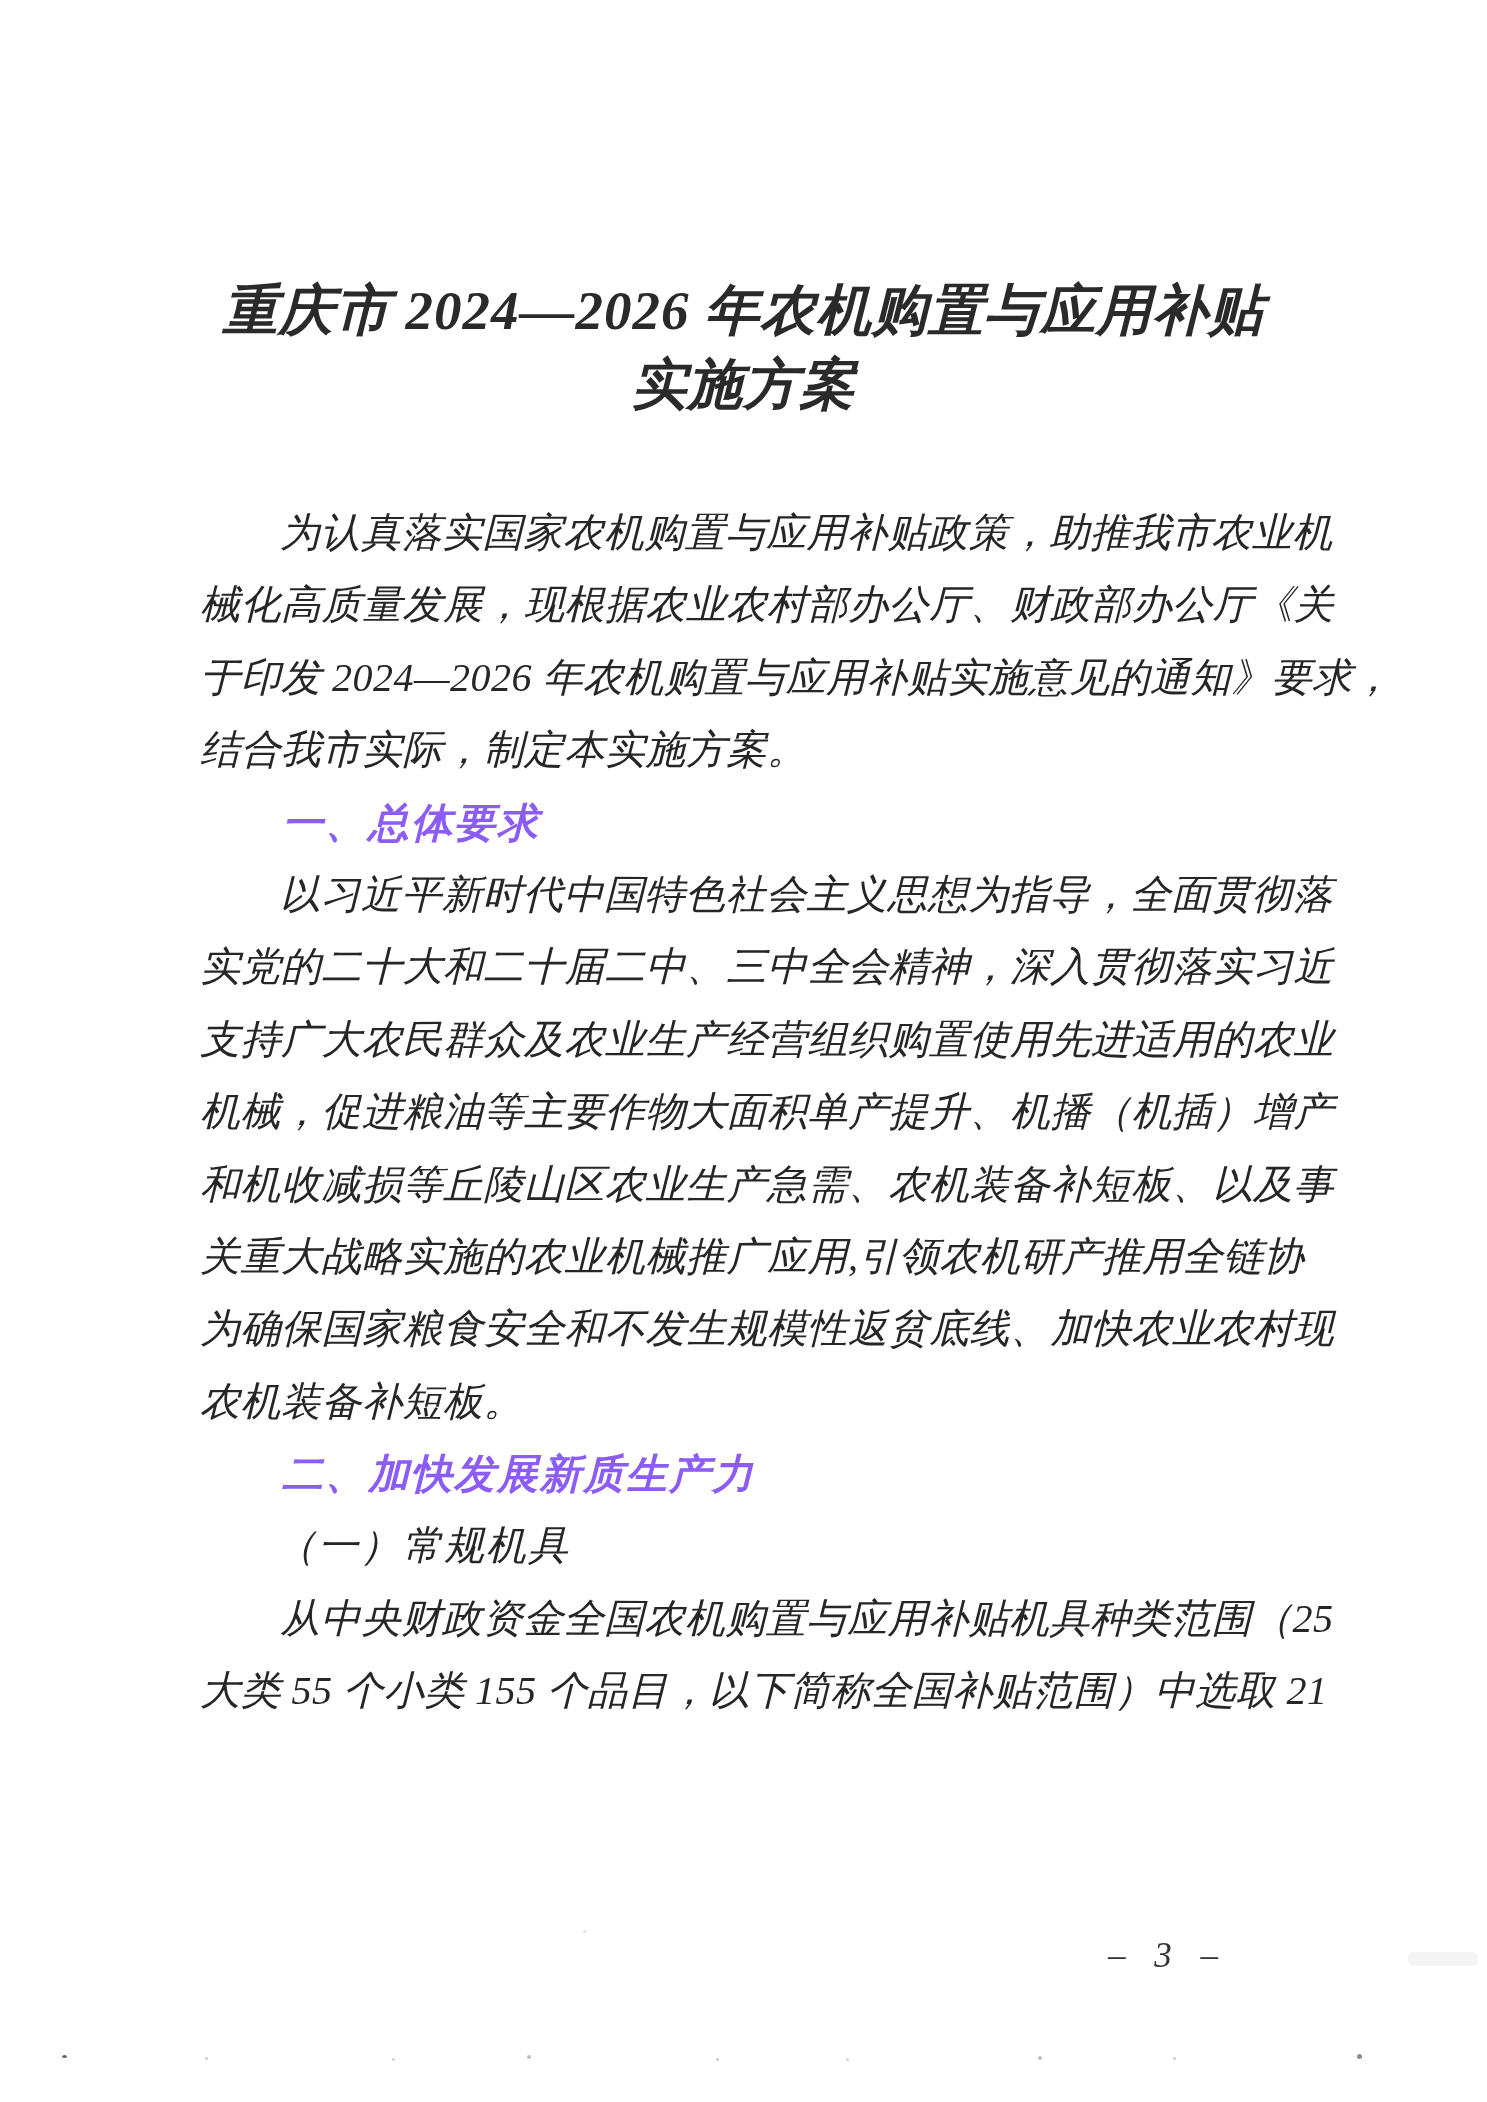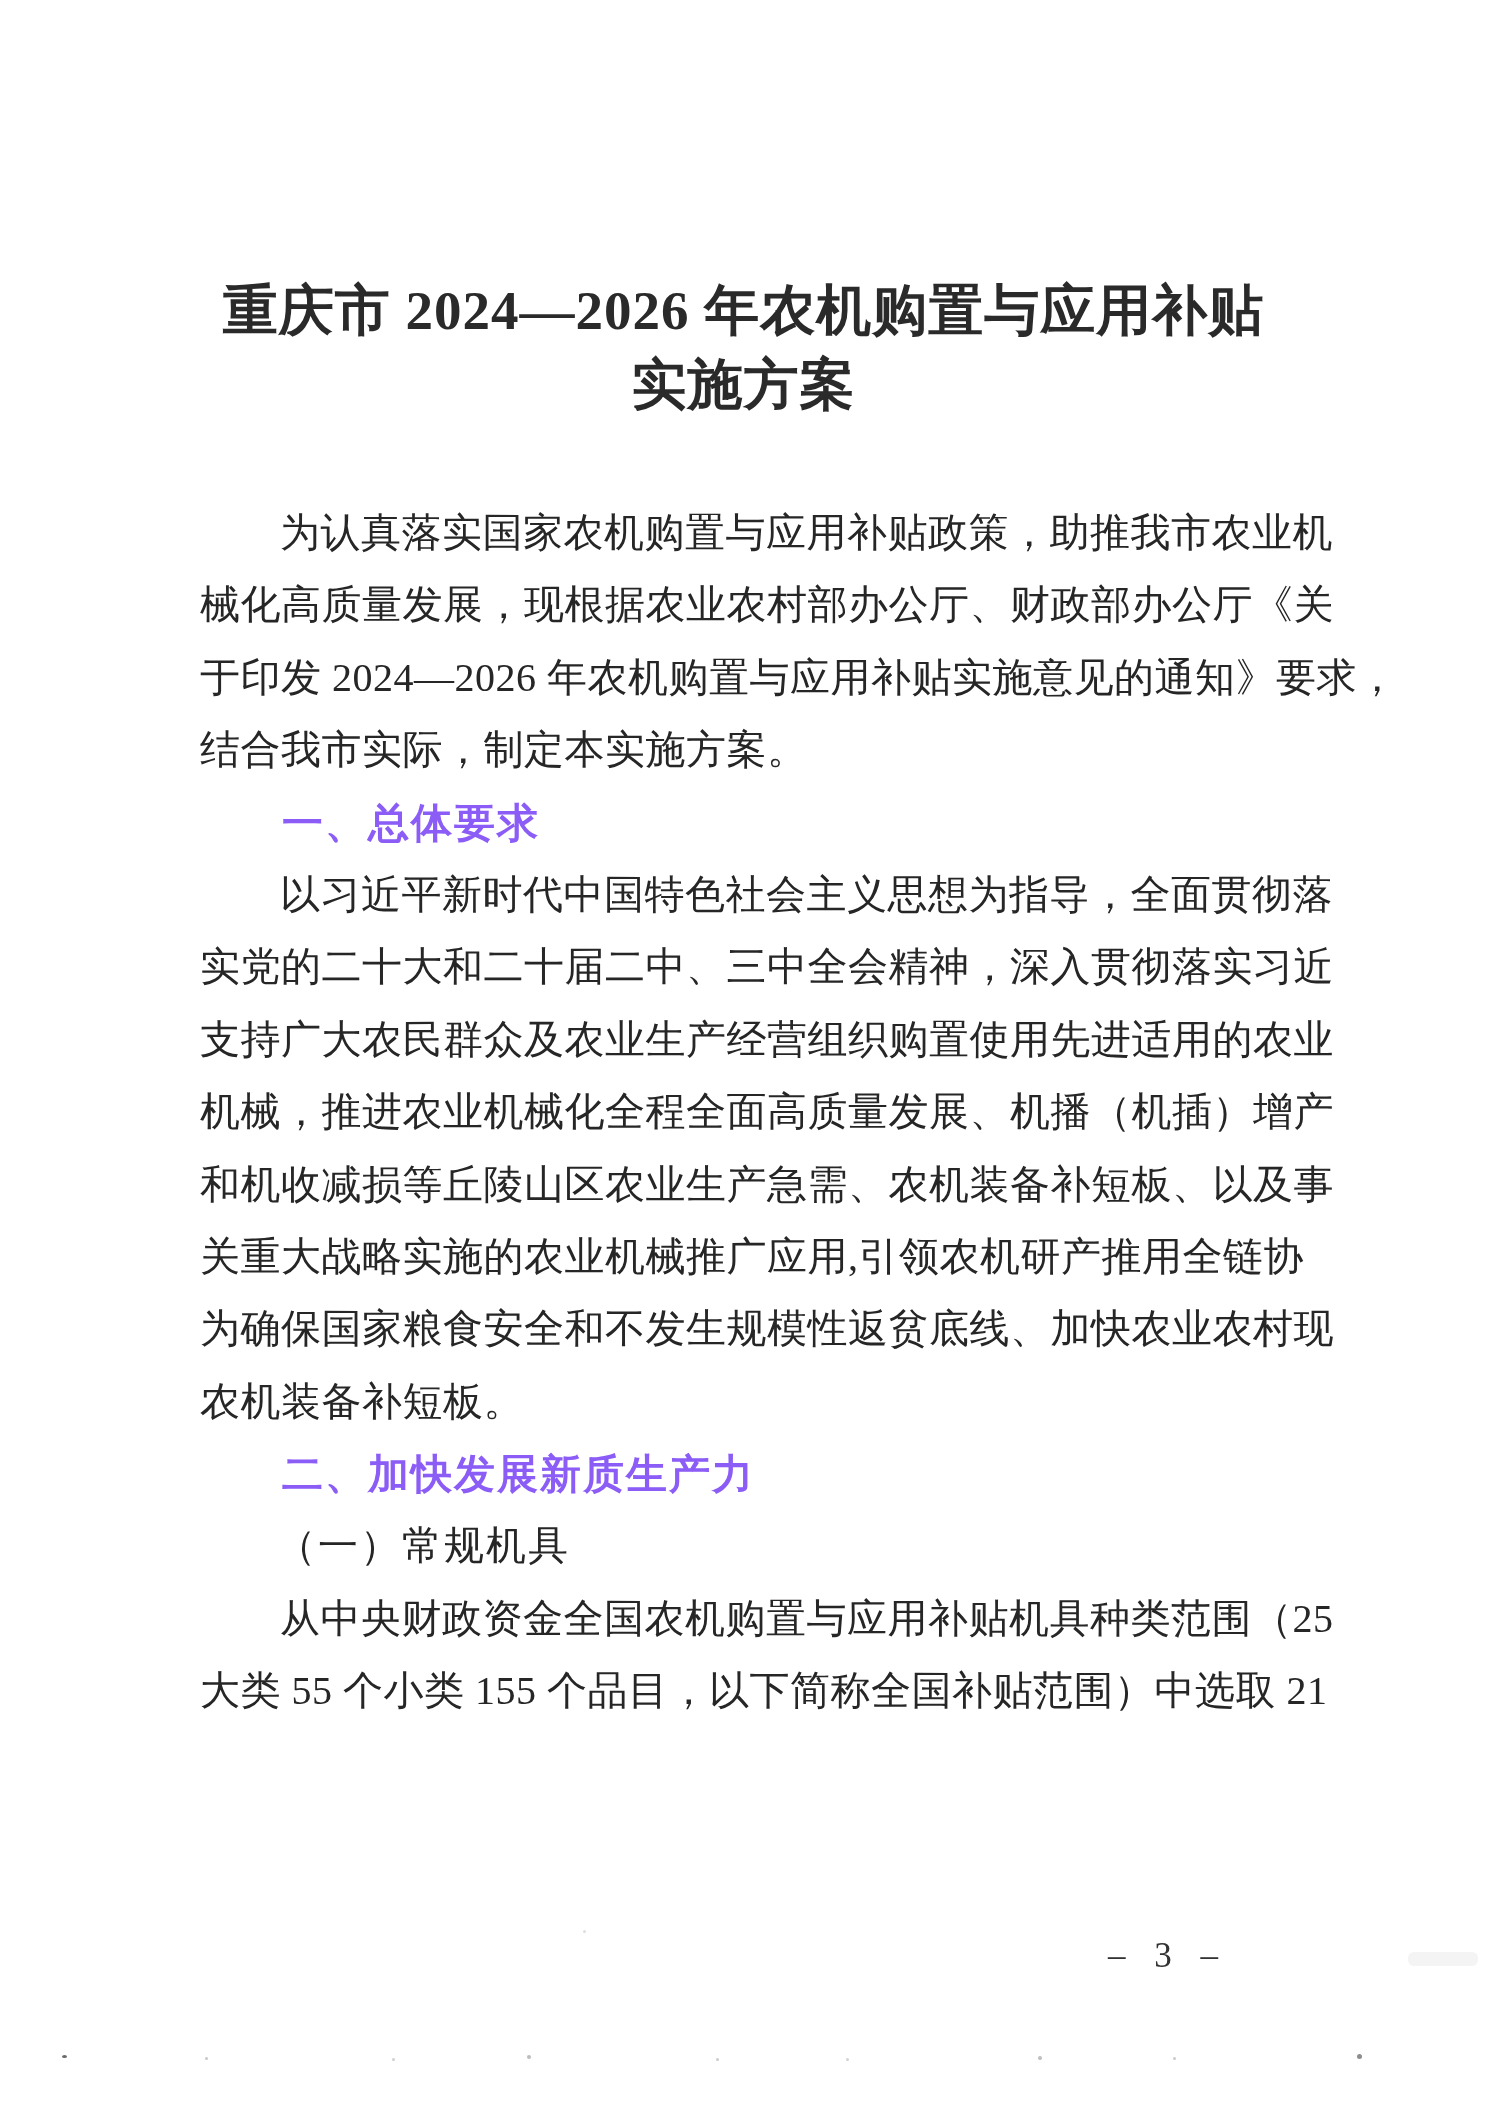--- a/index.html
+++ b/index.html
@@ -9,20 +9,21 @@
   }
   .page {
     position: relative;
     width: 1487px;
     height: 2102px;
     margin: 0 auto;
     background: #ffffff;
     overflow: hidden;
     font-family: "Liberation Serif", "DejaVu Serif", serif;
     color: #232323;
+    font-style: italic;
   }
   .title-block {
     position: absolute;
     top: 274px;
     left: 0;
     width: 100%;
     text-align: center;
     font-weight: bold;
     font-size: 55px;
     line-height: 74px;
@@ -96,21 +97,21 @@
 
   <div class="body-block">
     <div class="line indent">为认真落实国家农机购置与应用补贴政策，助推我市农业机</div>
     <div class="line">械化高质量发展，现根据农业农村部办公厅、财政部办公厅《关</div>
     <div class="line">于印发 2024—2026 年农机购置与应用补贴实施意见的通知》要求，</div>
     <div class="line">结合我市实际，制定本实施方案。</div>
     <div class="line heading">一、总体要求</div>
     <div class="line indent">以习近平新时代中国特色社会主义思想为指导，全面贯彻落</div>
     <div class="line">实党的二十大和二十届二中、三中全会精神，深入贯彻落实习近</div>
     <div class="line">支持广大农民群众及农业生产经营组织购置使用先进适用的农业</div>
-    <div class="line">机械，推进农业机械化全程全面高质量发展、机播（机插）增产</div>
+    <div class="line">机械，促进粮油等主要作物大面积单产提升、机播（机插）增产</div>
     <div class="line">和机收减损等丘陵山区农业生产急需、农机装备补短板、以及事</div>
     <div class="line">关重大战略实施的农业机械推广应用,引领农机研产推用全链协</div>
     <div class="line">为确保国家粮食安全和不发生规模性返贫底线、加快农业农村现</div>
     <div class="line">农机装备补短板。</div>
     <div class="line heading">二、加快发展新质生产力</div>
     <div class="line subheading">（一）常规机具</div>
     <div class="line indent">从中央财政资金全国农机购置与应用补贴机具种类范围（25</div>
     <div class="line">大类 55 个小类 155 个品目，以下简称全国补贴范围）中选取 21</div>
   </div>
 

